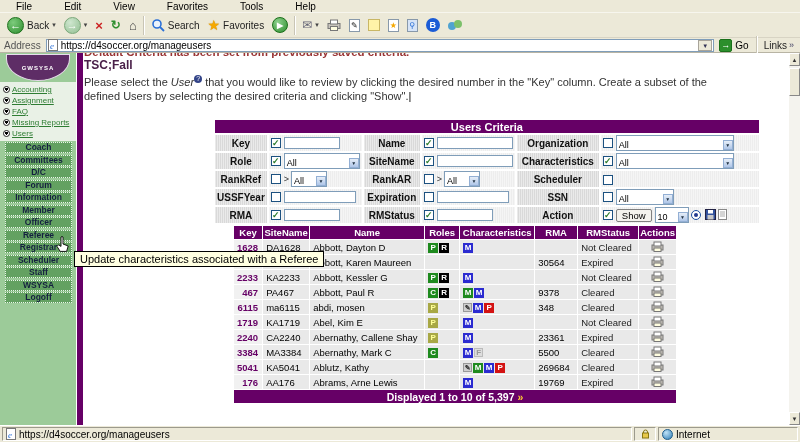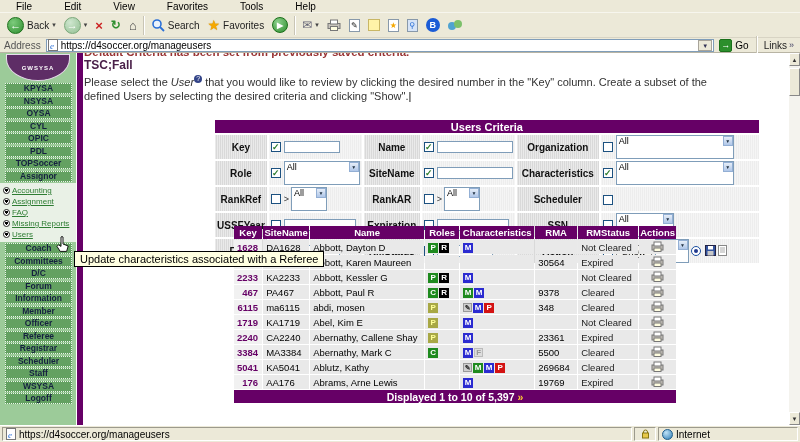--- a/index.html
+++ b/index.html
@@ -80,21 +80,21 @@
   .tcaret{font-weight:normal;color:#000;}
   
   #criteria{position:absolute;left:213px;top:65px;border-spacing:2px;table-layout:fixed;font-size:10px;}
   #criteria .hd{background:#660066;color:#fff;font-weight:bold;font-size:11px;text-align:center;height:13px;padding:0;}
   .dither{background-image:repeating-linear-gradient(90deg,rgba(255,255,255,.45) 0 1px,transparent 1px 2px);}
   td.lbl{background-color:#D9D9D9;font-weight:bold;text-align:center;color:#111;height:14px;padding:0 2px;}
   td.ctl{background-color:#EDEDED;padding:0 2px;white-space:nowrap;}
   .cb{display:inline-block;width:10px;height:10px;background:#fff;border:1px solid #1C5180;font-size:9px;
     line-height:9px;color:#2A7A2A;text-align:center;vertical-align:middle;margin-right:3px;font-weight:bold;}
   .tin{display:inline-block;height:12px;background:#fff;border:1px solid #7F9DB9;vertical-align:middle;}
-  .sel{display:inline-flex;height:24px;background:#fff;border:1px solid #7F9DB9;align-items:flex-start;
+  .sel{display:inline-flex;height:16px;background:#fff;border:1px solid #7F9DB9;align-items:flex-end;
     vertical-align:middle;font-size:9px;}
   .sel .v{flex:1;padding:0 2px;overflow:hidden;}
   .sel .ar{width:10px;height:10px;background:linear-gradient(#E6EEF8,#AFC6E8);border:1px solid #93AFD4;
     font-size:5px;line-height:9px;text-align:center;color:#234;flex:0 0 auto;}
   .xbtn{display:inline-block;height:13px;padding:0 5px;background:#F4F3EE;border:1px solid #808080;
     border-radius:2px;font-size:9.5px;line-height:11px;vertical-align:middle;margin-right:3px;}
   .rad{width:10px;height:10px;border-radius:50%;border:1px solid #1C4FA1;background:#fff;display:inline-block;
     position:relative;vertical-align:middle;margin:0 2px;}
   .rad::after{content:"";position:absolute;left:2px;top:2px;width:4px;height:4px;border-radius:50%;background:#223A8F;}
   .optxt{font-size:9px;margin-right:2px;color:#333;}
@@ -227,30 +227,20 @@
     <span>Links</span>
     <span class="chev">»</span>
   </span>
 </div>
 
 <div id="viewport">
 
   <div id="sidebar">
     <div class="logo">
         <span>GWSYSA</span>
-      </div>
-    <div id="side-top">
-        <div class="side-btn">KPYSA</div>
-        <div class="side-btn">NSYSA</div>
-        <div class="side-btn">OYSA</div>
-        <div class="side-btn">CYL</div>
-        <div class="side-btn">OPIC</div>
-        <div class="side-btn">PDL</div>
-        <div class="side-btn">TOPSoccer</div>
-        <div class="side-btn">Assignor</div>
       </div>
     <div class="side-links">
         <div class="side-link-row">
           <span class="ball"></span>
           <a class="side-link">Accounting</a>
         </div>
         <div class="side-link-row">
           <span class="ball"></span>
           <a class="side-link">Assignment</a>
         </div>

